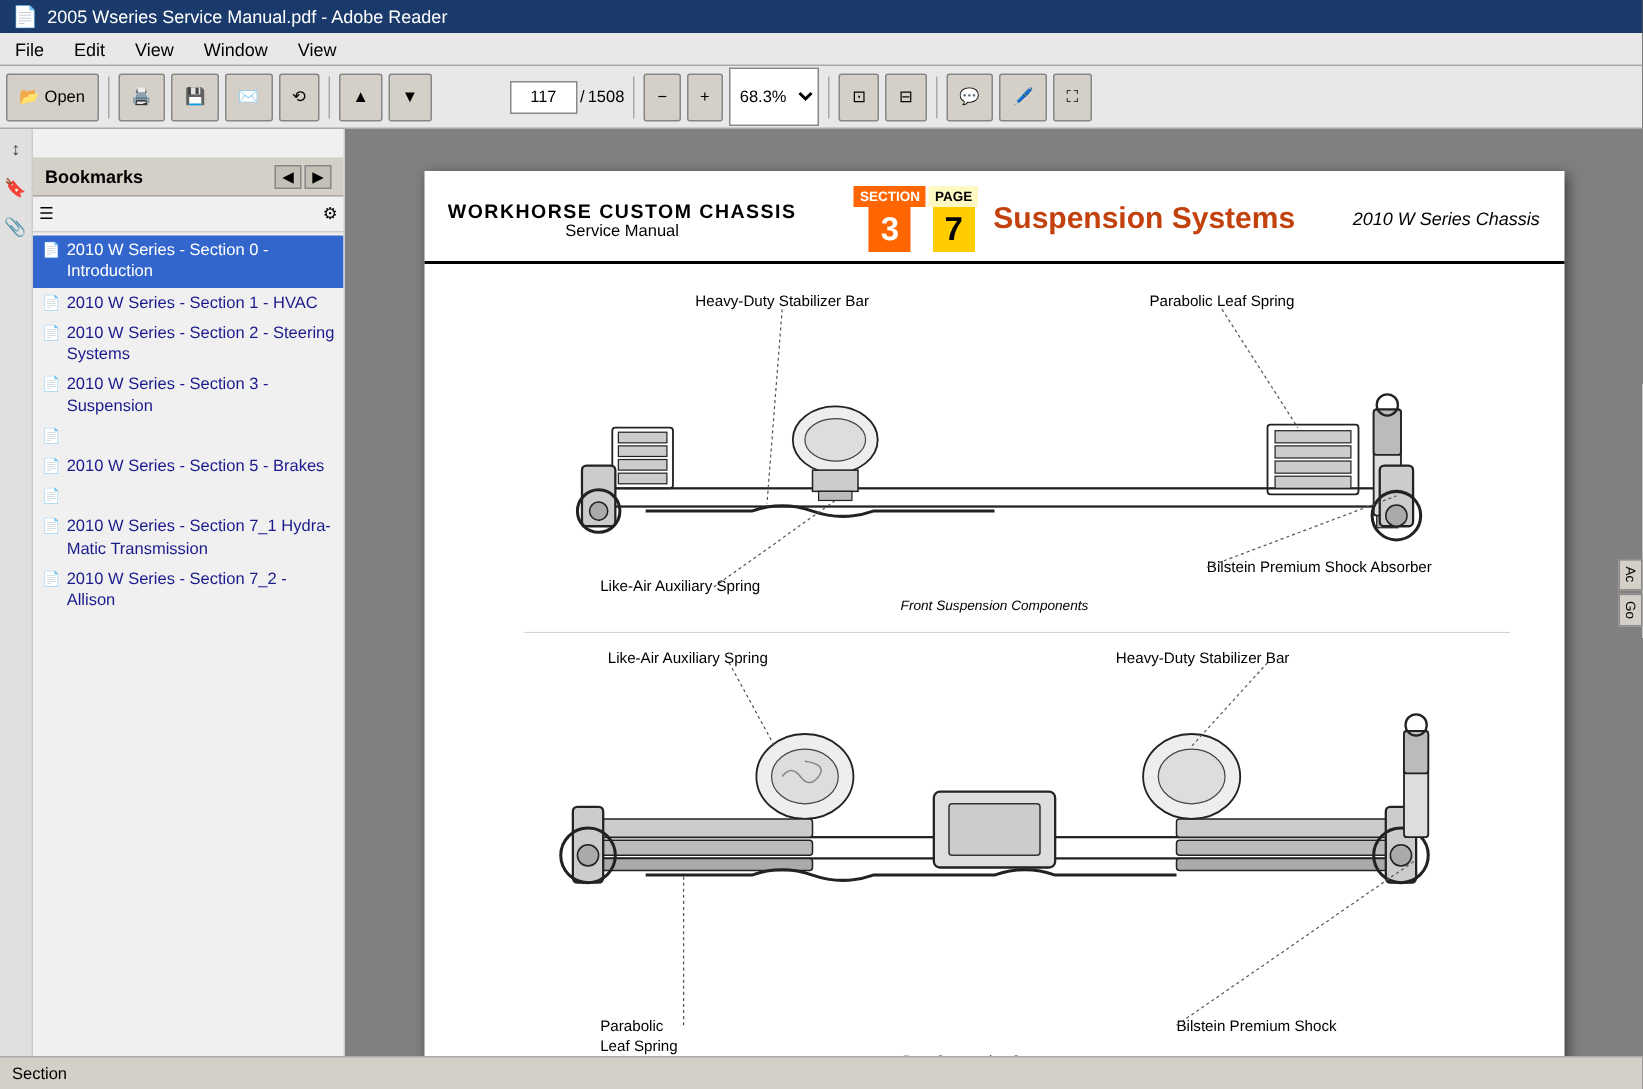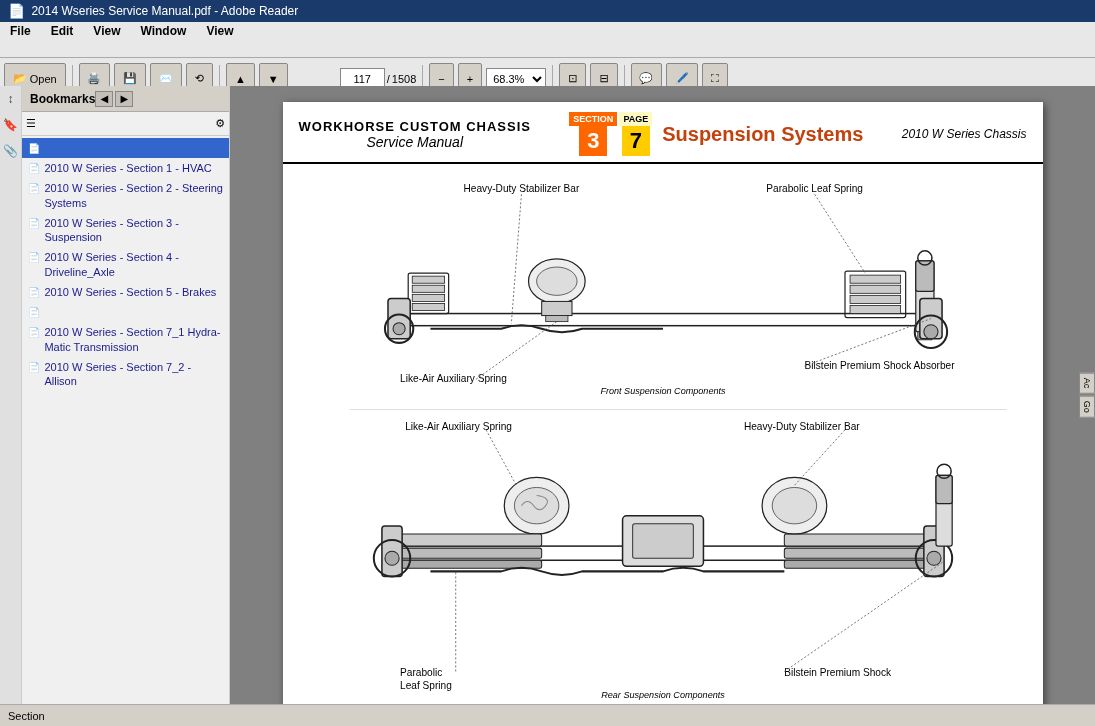--- a/index.html
+++ b/index.html
@@ -15,23 +15,23 @@
       align-items: center;
       gap: 6px;
       height: 22px;
     }
     .title-bar-icon { color: #ff6600; font-size: 14px; }
     
     
     .menu-bar {
       background: #e8e8e8;
       display: flex;
-      height: 36px;
+      align-items: center;
+      height: 22px;
       border-bottom: 1px solid #aaa;
-      font-weight: bold;
     }
     .menu-item {
       padding: 2px 10px;
       font-size: 12px;
       cursor: pointer;
       color: #000;
     }
     
     
     .toolbar {
@@ -105,22 +105,23 @@
       flex-direction: column;
     }
     .bookmarks-header {
       background: #d4d0c8;
       border-bottom: 1px solid #aaa;
       padding: 4px 8px;
       font-size: 12px;
       font-weight: bold;
       display: flex;
       align-items: center;
-      justify-content: flex-start;
+      justify-content: space-between;
       height: 26px;
+      margin-top: 19px;
     }
     .bookmarks-header-btns { display: flex; gap: 2px; }
     .bookmarks-header-btn {
       width: 18px;
       height: 16px;
       background: #c4c0b8;
       border: 1px solid #888;
       font-size: 10px;
       cursor: pointer;
       display: flex;
@@ -161,41 +162,41 @@
     .content-area {
       position: absolute;
       left: 230px;
       right: 0;
       top: 86px;
       bottom: 22px;
       background: #808080;
       overflow: auto;
       display: flex;
       justify-content: center;
-      padding: 16px;
+      padding: 28px;
     }
     
     
     .page {
       background: white;
       width: 760px;
       min-height: 640px;
       position: relative;
       box-shadow: 2px 2px 8px rgba(0,0,0,0.5);
     }
     .page-header {
       padding: 10px 16px 6px;
       border-bottom: 2px solid #000;
       display: flex;
       align-items: center;
       justify-content: space-between;
     }
     .page-brand { text-align: center; }
     .page-brand-title { font-size: 13px; font-weight: bold; letter-spacing: 1px; }
-    .page-brand-sub { font-size: 14px; font-style: italic; }
+    .page-brand-sub { font-size: 11px; }
     .page-section-badge {
       display: flex;
       align-items: center;
       gap: 0;
     }
     .section-label-box {
       background: #ff6600;
       color: white;
       font-size: 9px;
       font-weight: bold;
@@ -268,33 +269,33 @@
       font-style: italic;
     }
 
     
     .bookmarks-list::-webkit-scrollbar { width: 8px; }
     .bookmarks-list::-webkit-scrollbar-track { background: #e0e0e0; }
     .bookmarks-list::-webkit-scrollbar-thumb { background: #aaa; border: 1px solid #888; }
 
     .toolbar-zoom-select {
       border: 1px solid #888;
-      height: 22px;
+      height: 39px;
       font-size: 11px;
       background: white;
       padding: 0 2px;
       width: 60px;
     }
   </style>
 </head>
 <body>
 
 <div class="title-bar">
   <span class="title-bar-icon">📄</span>
-  <span>2014 Wseries Service Manual.pdf - Adobe Reader</span>
+  <span>2005 Wseries Service Manual.pdf - Adobe Reader</span>
 </div>
 
 <div class="menu-bar">
   <span class="menu-item">File</span>
   <span class="menu-item">Edit</span>
   <span class="menu-item">View</span>
   <span class="menu-item">Window</span>
   <span class="menu-item">View</span>
 </div>
 
@@ -350,36 +351,36 @@
       <button class="bookmarks-header-btn">▶</button>
     </div>
   </div>
   <div class="bookmarks-toolbar">
     <button style="background:none;border:none;font-size:11px;cursor:pointer;">☰</button>
     <button style="background:none;border:none;font-size:11px;cursor:pointer;">⚙</button>
   </div>
   <div class="bookmarks-list">
     <div class="bookmark-item active">
       <span class="bookmark-icon">📄</span>
+      <span class="bookmark-text">2010 W Series - Section 0 - Introduction</span>
     </div>
     <div class="bookmark-item">
       <span class="bookmark-icon">📄</span>
       <span class="bookmark-text">2010 W Series - Section 1 - HVAC</span>
     </div>
     <div class="bookmark-item">
       <span class="bookmark-icon">📄</span>
       <span class="bookmark-text">2010 W Series - Section 2 - Steering Systems</span>
     </div>
     <div class="bookmark-item">
       <span class="bookmark-icon">📄</span>
       <span class="bookmark-text">2010 W Series - Section 3 - Suspension</span>
     </div>
     <div class="bookmark-item">
       <span class="bookmark-icon">📄</span>
-      <span class="bookmark-text">2010 W Series - Section 4 - Driveline_Axle</span>
     </div>
     <div class="bookmark-item">
       <span class="bookmark-icon">📄</span>
       <span class="bookmark-text">2010 W Series - Section 5 - Brakes</span>
     </div>
     <div class="bookmark-item">
       <span class="bookmark-icon">📄</span>
     </div>
     <div class="bookmark-item">
       <span class="bookmark-icon">📄</span>

